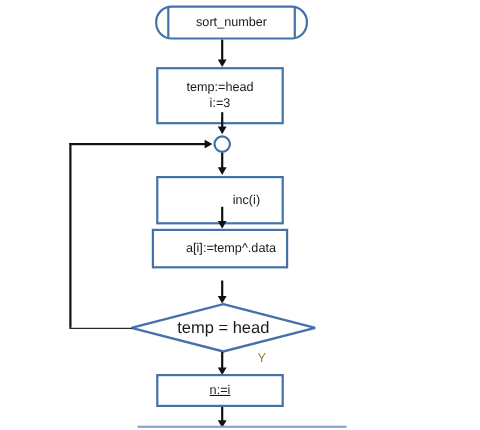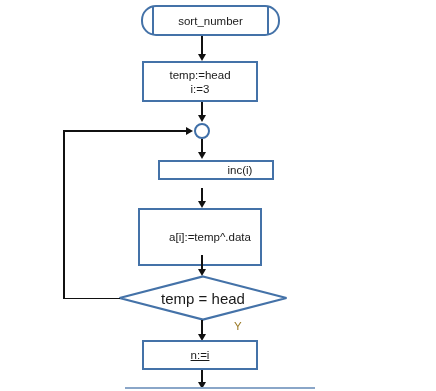--- a/index.html
+++ b/index.html
@@ -90,41 +90,41 @@
 
   <div class="node subroutine" style="left:141px;top:5px;width:139px;height:31px;border-radius:15px;">
     <span class="bar left"></span>
     <span class="bar right"></span>
     <span class="ln">sort_number</span>
   </div>
 
   <div class="edge v" style="left:201.2px;top:36px;height:19px;"></div>
   <div class="arrow down" style="left:197.5px;top:54px;"></div>
 
-  <div class="node" style="left:142px;top:61px;width:116px;height:41px;">
+  <div class="node" style="left:142px;top:61px;width:116px;height:52px;">
     <span class="ln">temp:=head</span>
     <span class="ln">i:=3</span>
   </div>
 
   <div class="edge v" style="left:201.2px;top:102px;height:15px;"></div>
   <div class="arrow down" style="left:197.5px;top:115px;"></div>
 
   <div class="connector" style="left:194px;top:123px;width:16px;height:16px;"></div>
 
   <div class="edge v" style="left:201.2px;top:139px;height:14px;"></div>
   <div class="arrow down" style="left:197.5px;top:152px;"></div>
 
-  <div class="node" style="left:158px;top:160px;width:116px;height:20px;padding-left:48px;">
+  <div class="node" style="left:142px;top:160px;width:116px;height:44px;padding-left:48px;">
     <span class="ln">inc(i)</span>
   </div>
 
   <div class="edge v" style="left:201.2px;top:188px;height:15px;"></div>
   <div class="arrow down" style="left:197.5px;top:201px;"></div>
 
-  <div class="node" style="left:138px;top:208px;width:124px;height:58px;padding-left:20px;">
+  <div class="node" style="left:138px;top:208px;width:124px;height:36px;padding-left:20px;">
     <span class="ln">a[i]:=temp^.data</span>
   </div>
 
   <div class="edge v" style="left:201.2px;top:255px;height:18px;"></div>
   <div class="arrow down" style="left:197.5px;top:269px;"></div>
 
   <div class="diamond" style="left:118px;top:275px;width:170px;height:46px;">
     <svg width="170" height="46" viewBox="0 0 170 46">
       <polygon points="85,1.5 168.5,23 85,44.5 1.5,23" fill="#ffffff" stroke="#4472a8" stroke-width="2.2"></polygon>
     </svg>

